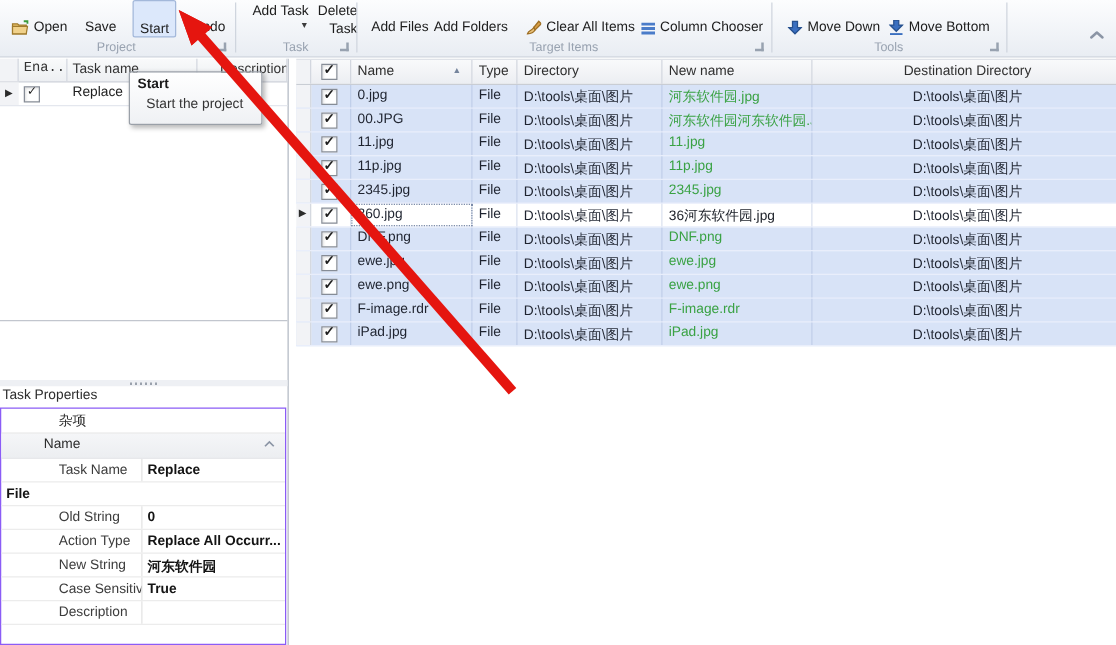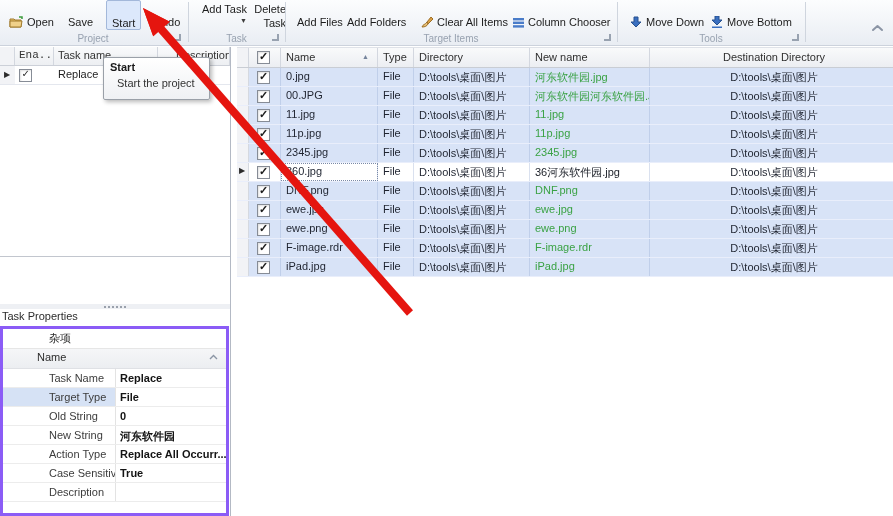--- a/index.html
+++ b/index.html
@@ -42,21 +42,21 @@
   .tg-row>div{box-sizing:border-box;padding:2px 0 0 4px;}
   .tg-row .tg-ind{color:#2b2b2b;font-size:8px;padding-top:4px;}
   
   .splitter{position:absolute;left:0;width:230px;height:5px;background:#eef0f4;}
   .splitter .grip{margin:2px auto 0;width:22px;height:2px;
     background:repeating-linear-gradient(90deg,#9aa1ac 0 2px,transparent 2px 4px);}
   
   .props-caption{position:absolute;left:0;top:262px;width:230px;height:16px;
     padding:1px 0 0 2px;color:#2c2c2c;}
   .props-grid{position:absolute;left:0;top:279px;width:229px;height:190px;
-    border:3px solid #8b5cf6;box-sizing:border-box;background:#fff;overflow:hidden;}
+    border:1px solid #8b5cf6;box-sizing:border-box;background:#fff;overflow:hidden;}
   .ptab{height:17px;border-bottom:1px solid #e6e6e6;padding:2px 0 0 46px;color:#2c2c2c;}
   .pcat{height:17px;background:linear-gradient(#f5f6f8,#eceef1);border-bottom:1px solid #dfe1e5;
     padding:2px 0 0 34px;color:#2c2c2c;position:relative;}
   .pcat .chev{position:absolute;right:8px;top:5px;line-height:0;}
   .prow{display:flex;height:18px;border-bottom:1px solid #ececec;}
   .pname{width:113px;box-sizing:border-box;padding:3px 0 0 46px;color:#3c3c3c;
     border-right:1px solid #e3e3e3;overflow:hidden;white-space:nowrap;}
   .pvalue{flex:1;padding:3px 0 0 4px;font-weight:bold;color:#141414;
     overflow:hidden;white-space:nowrap;}
   .prow.psel .pname{background:#d6e2f5;}
@@ -230,34 +230,33 @@
             <path d="M1 5 L4.5 1.5 L8 5" fill="none" stroke="#8b95a5" stroke-width="1.4"></path>
           </svg>
       </span>
     </div>
     <div>
         <div class="prow">
           <div class="pname">Task Name</div>
           <div class="pvalue">Replace</div>
         </div>
         <div class="prow psel">
-          <div class="pname">Target Type</div>
           <div class="pvalue">File</div>
         </div>
         <div class="prow">
           <div class="pname">Old String</div>
           <div class="pvalue">0</div>
         </div>
         <div class="prow">
+          <div class="pname">Action Type</div>
+          <div class="pvalue">Replace All Occurr...</div>
+        </div>
+        <div class="prow">
           <div class="pname">New String</div>
           <div class="pvalue">河东软件园</div>
-        </div>
-        <div class="prow">
-          <div class="pname">Action Type</div>
-          <div class="pvalue">Replace All Occurr...</div>
         </div>
         <div class="prow">
           <div class="pname">Case Sensitive</div>
           <div class="pvalue">True</div>
         </div>
         <div class="prow">
           <div class="pname">Description</div>
           <div class="pvalue"></div>
         </div>
       </div>

